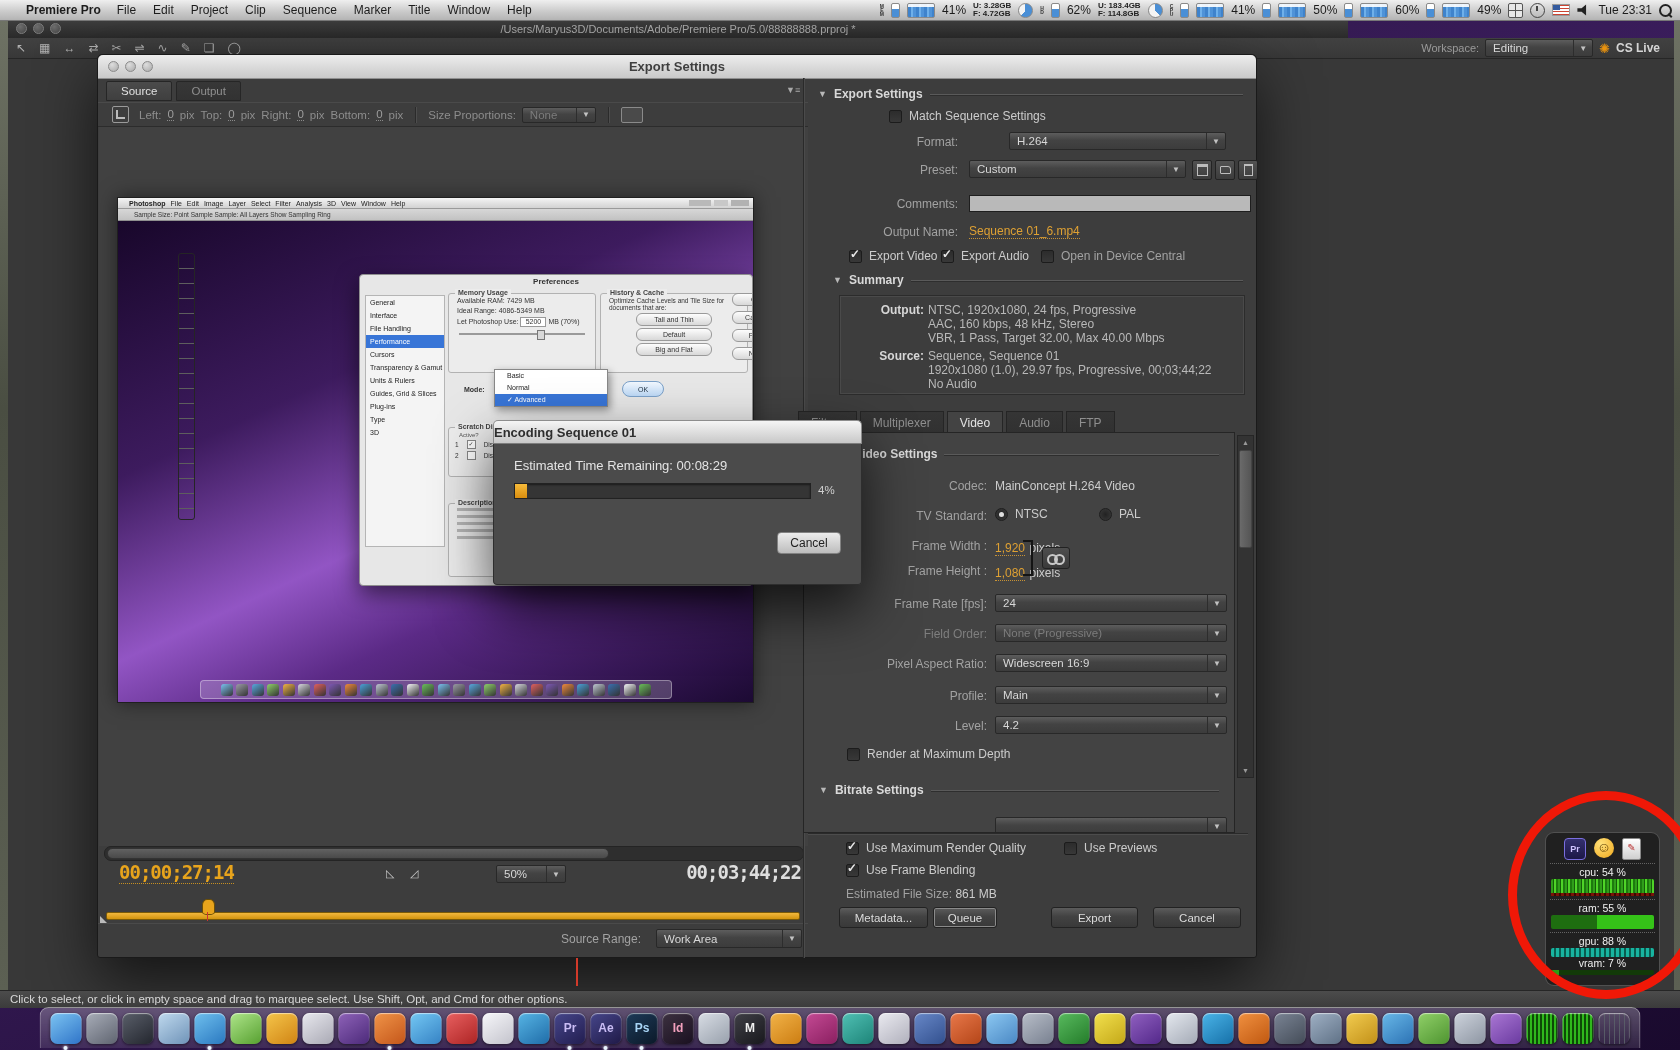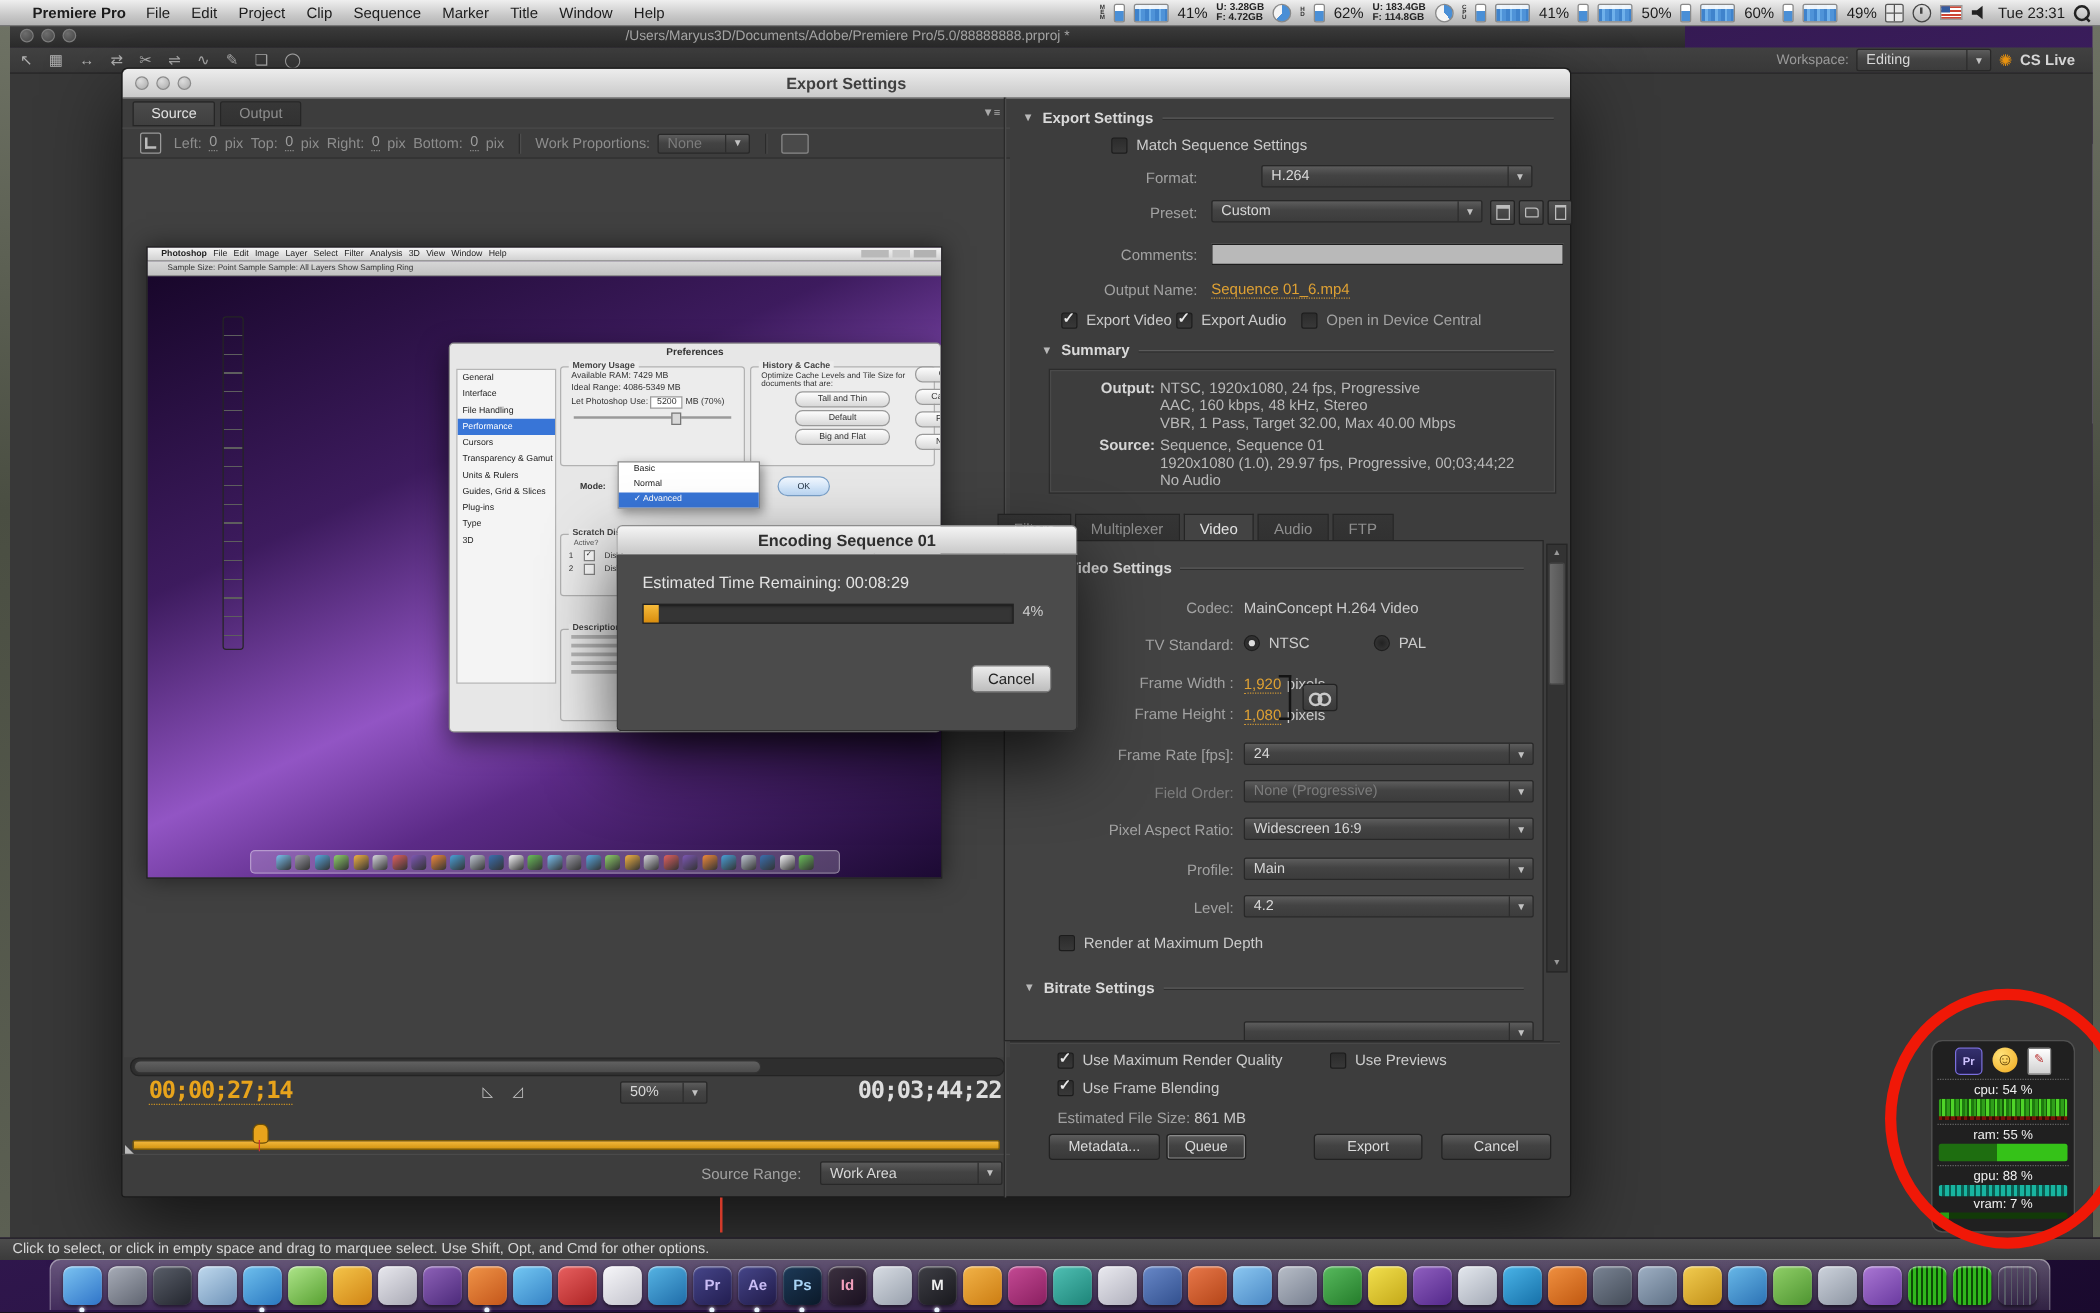--- a/index.html
+++ b/index.html
@@ -145,21 +145,21 @@
   .chain::before,.chain::after{content:"";position:absolute;top:6px;width:7px;height:7px;border:2px solid #c9c9c9;border-radius:50%;}
   .chain::before{left:4px;} .chain::after{left:11px;}
   .mini-ico{width:18px;height:18px;background:linear-gradient(#525252,#3c3c3c);border:1px solid #232323;border-radius:2px;display:flex;align-items:center;justify-content:center;}
   .mini-ico i{display:block;width:9px;height:8px;border:1px solid #bdbdbd;}
   .mini-ico.save i{border-top-width:3px;}
   .mini-ico.folder i{height:6px;border-radius:1px 3px 1px 1px;}
   .mini-ico.trash i{width:7px;height:9px;border-top-width:2px;}
 
   
   .enc{position:absolute;left:493px;top:420px;width:369px;height:165px;z-index:7;box-shadow:0 24px 55px rgba(0,0,0,.7);border-radius:5px 5px 4px 4px;}
-  .enc-title{height:24px;background:linear-gradient(#f5f5f5,#c8c8c8);border:1px solid #8d8d8d;border-bottom:1px solid #7d7d7d;border-radius:5px 5px 0 0;text-align:center;font-size:13px;font-weight:bold;color:#2e2e2e;line-height:24px;box-sizing:border-box;}
+  .enc-title{height:24px;background:linear-gradient(#f5f5f5,#c8c8c8);border:1px solid #8d8d8d;border-bottom:1px solid #7d7d7d;border-radius:5px 5px 0 0;font-size:13px;font-weight:bold;color:#2e2e2e;line-height:24px;box-sizing:border-box;}
   .enc-body{height:141px;background:#4b4b4b;border:1px solid #2e2e2e;border-top:none;border-radius:0 0 4px 4px;position:relative;box-sizing:border-box;}
   .enc-eta{position:absolute;left:20px;top:14px;font-size:13px;color:#e3e3e3;}
   .enc-track{position:absolute;left:20px;top:39px;width:295px;height:14px;background:#353535;border:1px solid #222;box-shadow:0 1px 2px rgba(0,0,0,.5) inset;}
   .enc-fill{height:100%;background:linear-gradient(#f7bb3a,#d98d0e);}
   .enc-pct{position:absolute;left:324px;top:40px;font-size:11.5px;color:#cfcfcf;}
   .enc-cancel{position:absolute;right:20px;top:88px;width:62px;height:20px;border:1px solid #828282;border-radius:4px;background:linear-gradient(#ececec,#bdbdbd);color:#222;font-size:12px;display:flex;align-items:center;justify-content:center;}
 
   
   .pmon{position:absolute;left:1257px;top:58px;width:417px;height:514px;background:#3b3b3b;overflow:hidden;}
   .pm-frame{position:absolute;left:0;top:27px;width:417px;height:370px;background:linear-gradient(150deg,#1a0829,#47215f 40%,#9a5cc8 62%,#3a1458);overflow:hidden;}
@@ -495,21 +495,21 @@
       <span>Top:</span>
         <span class="crop0">0</span>
         <span>pix</span>
       <span>Right:</span>
         <span class="crop0">0</span>
         <span>pix</span>
       <span>Bottom:</span>
         <span class="crop0">0</span>
         <span>pix</span>
       <span class="vsep"></span>
-      <span>Work Proportions:</span>
+      <span>Size Proportions:</span>
       <span class="combo dis" style="width:74px;height:16px;">
           <span>None</span>
           <span class="arr">▼</span>
         </span>
       <span class="vsep"></span>
       <span style="width:20px;height:14px;border:1px solid #8a8a8a;border-radius:2px;background:#4a4a4a;"></span>
     </div>
 
     <div class="preview">
       <div class="mini">

